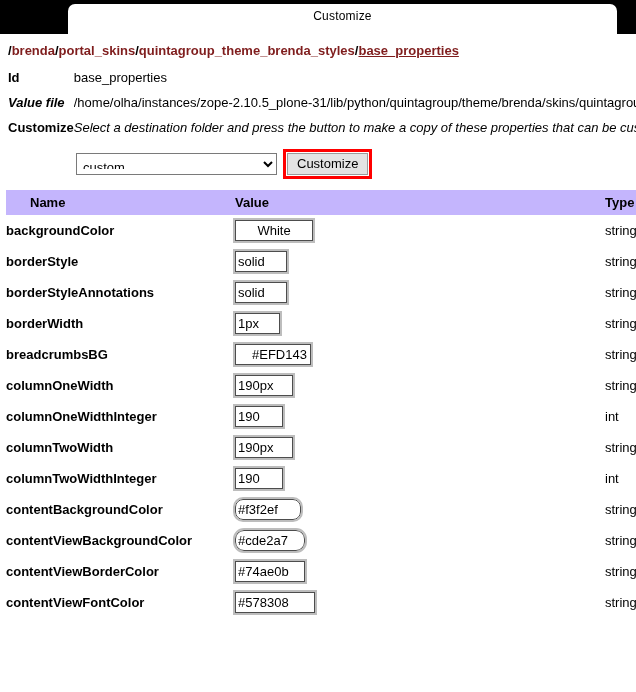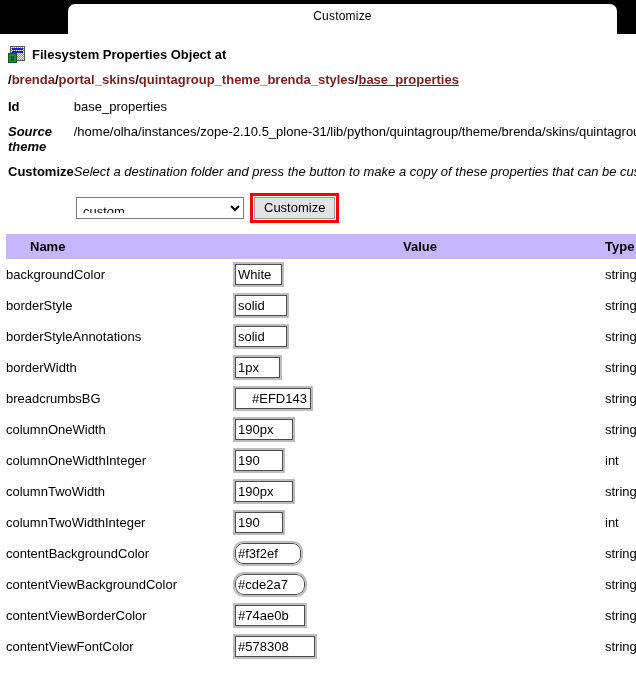--- a/index.html
+++ b/index.html
@@ -149,21 +149,21 @@
 
   .customize-key { font-weight: bold; }
 
   .control-row {
     display: flex;
     align-items: center;
     gap: 6px;
     margin: 4px 0 0 70px;
   }
   select.destselect {
-    width: 168px;
+    width: 201px;
     height: 22px;
     font-family: "Liberation Sans", sans-serif;
     font-size: 13px;
     padding: 5px 2px;
     background: #ffffff;
     border: 1px solid #7a7a7a;
     border-radius: 0;
     box-sizing: border-box;
   }
   .redbox {
@@ -194,30 +194,30 @@
   }
   table.props th {
     background: #c4b5fd;
     font-size: 13px;
     font-weight: bold;
     text-align: left;
     padding: 5px 0 5px 0;
     color: #000;
   }
   table.props th.c-name { width: 205px; padding-left: 24px; }
-  table.props th.c-value { width: 370px; text-align: center; }
+  table.props th.c-value { width: 370px; }
   table.props th.c-type { width: 61px; text-align: left; }
 
   table.props td {
     font-size: 13px;
     padding: 5px 0;
     vertical-align: middle;
   }
   td.p-name {
-    font-weight: normal;
+    font-weight: bold;
     padding-left: 24px;
     white-space: nowrap;
   }
   td.p-value { }
   td.p-type { color: #000; }
 
   input.propinput {
     font-family: "Liberation Sans", sans-serif;
     font-size: 13px;
     color: #000;
@@ -235,43 +235,33 @@
 <body>
 
 <div class="tabbar">
   <div class="tab-active">
     <div class="tab-label">Customize</div>
   </div>
 </div>
 
 <div class="page">
 
-  <div class="obj-title">
-    <span class="fsicon">
-      <span class="sheet"></span>
-      <span class="bar1"></span>
-      <span class="bar2"></span>
-      <span class="bar3"></span>
-      <span class="plug"></span>
-    </span>
-    <span>Filesystem Properties Object at</span>
-  </div>
 
   <div class="breadcrumb">
     <span class="sep">/</span><a href="#">brenda</a><span class="sep">/</span><a href="#">portal_skins</a><span class="sep">/</span><a href="#">quintagroup_theme_brenda_styles</a><span class="sep">/</span><a href="#" class="last">base_properties</a>
   </div>
 
   <table class="deftable">
     <tbody>
         <tr>
       <td class="key">Id</td>
       <td class="val">base_properties</td>
     </tr>
     <tr>
-      <td class="key italic">Source theme</td>
+      <td class="key italic">Value file</td>
       <td class="val">/home/olha/instances/zope-2.10.5_plone-31/lib/python/quintagroup/theme/brenda/skins/quintagroup_theme_brenda_styles/base_properties.props</td>
     </tr>
     <tr>
       <td class="key customize-key">Customize</td>
       <td class="val italic">Select a destination folder and press the button to make a copy of these properties that can be customized.</td>
     </tr>
   </tbody>
     </table>
 
   <div class="control-row">
@@ -287,21 +277,21 @@
     <thead>
       <tr>
         <th class="c-name">Name</th>
         <th class="c-value">Value</th>
         <th class="c-type">Type</th>
       </tr>
     </thead>
     <tbody>
         <tr>
           <td class="p-name">backgroundColor</td>
-          <td class="p-value"><input type="text" class="propinput" value="White" style="width: 47px;"></td>
+          <td class="p-value"><input type="text" class="propinput" value="White" style="width: 78px; text-align: center;"></td>
           <td class="p-type">string</td>
         </tr>
         <tr>
           <td class="p-name">borderStyle</td>
           <td class="p-value"><input type="text" class="propinput" value="solid" style="width: 52px;"></td>
           <td class="p-type">string</td>
         </tr>
         <tr>
           <td class="p-name">borderStyleAnnotations</td>
           <td class="p-value"><input type="text" class="propinput" value="solid" style="width: 52px;"></td>

